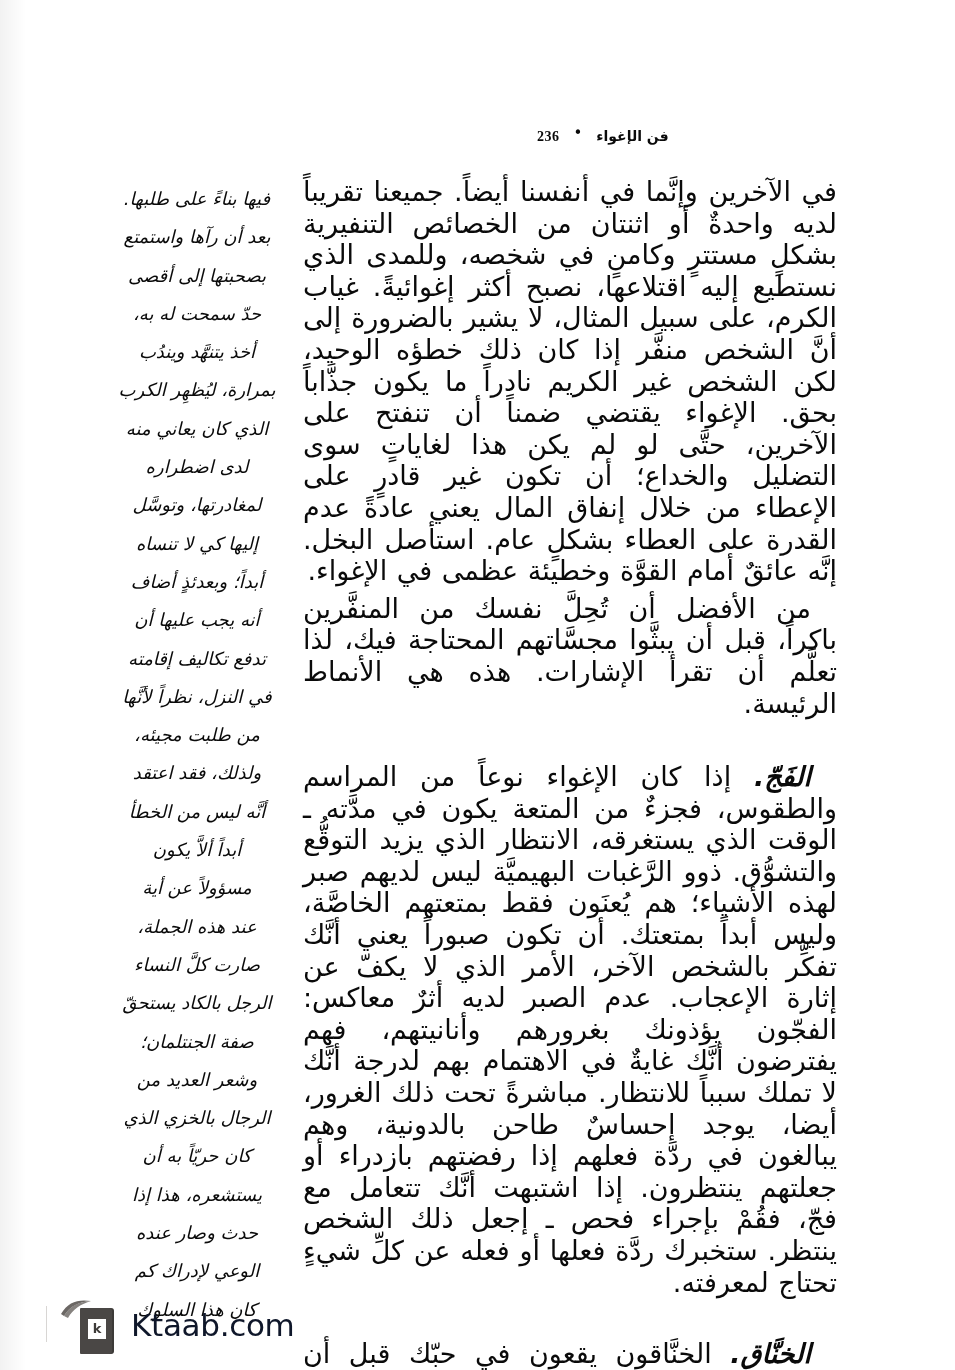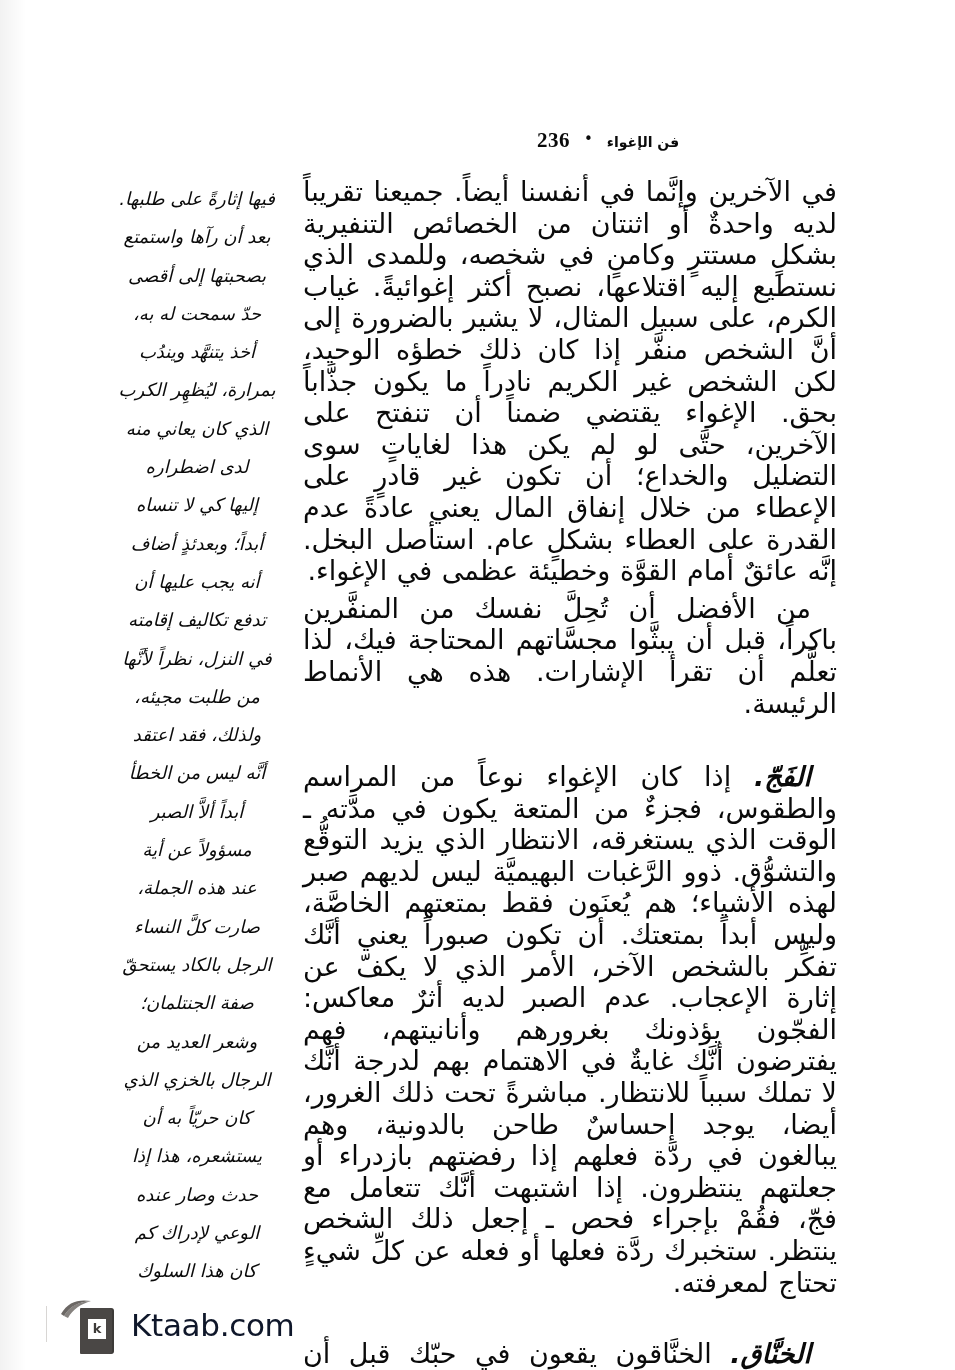--- a/index.html
+++ b/index.html
@@ -38,21 +38,21 @@
     letter-spacing: 0.5px;
     white-space: nowrap;
   }
   .running-head .rh-dot {
     font-size: 15px;
     line-height: 1;
     position: relative;
     top: -3px;
   }
   .running-head .rh-folio {
-    font-size: 21px;
+    font-size: 14px;
     font-weight: 700;
     font-family: "Liberation Serif", "DejaVu Serif", serif;
     letter-spacing: 0.5px;
   }
 
   
   .body-col {
     position: absolute;
     top: 176px;
     right: 118px;
@@ -211,37 +211,38 @@
       <span class="term">الفَجّ.</span><span> إذا كان الإغواء نوعاً من المراسم والطقوس، فجزءٌ من المتعة يكون في مدَّته ـ الوقت الذي يستغرقه، الانتظار الذي يزيد التوقُّع والتشوُّق. ذوو الرَّغبات البهيميَّة ليس لديهم صبر لهذه الأشياء؛ هم يُعنَون فقط بمتعتهم الخاصَّة، وليس أبداً بمتعتك. أن تكون صبوراً يعني أنَّك تفكِّر بالشخص الآخر، الأمر الذي لا يكفّ عن إثارة الإعجاب. عدم الصبر لديه أثرٌ معاكس: الفجّون يؤذونك بغرورهم وأنانيتهم، فهم يفترضون أنَّك غايةٌ في الاهتمام بهم لدرجة أنَّك لا تملك سبباً للانتظار. مباشرةً تحت ذلك الغرور، أيضا، يوجد إحساسٌ طاحن بالدونية، وهم يبالغون في ردَّة فعلهم إذا رفضتهم بازدراء أو جعلتهم ينتظرون. إذا اشتبهت أنَّك تتعامل مع فجّ، فقُمْ بإجراء فحص ـ إجعل ذلك الشخص ينتظر. ستخبرك ردَّة فعلها أو فعله عن كلِّ شيءٍ تحتاج لمعرفته.</span>
     </p>
 
     <p class="para para-indent para-gap-lg">
       <span class="term">الخنَّاق.</span><span> الخنَّاقون يقعون في حبّك قبل أن تكون حتَّى نصف مدركٍ لوجودهم. هذه السمة تكون خدَّاعة ـ قد تعتقد أنَّهم قد وجدوا أنَّك تتمتَّع بتأثيرٍ عظيم بحيث لا يمكن مقاومتك ـ لكن الواقع هو أنَّهم يعانون من فراغ داخليّ، حفرةً عميقةً من الحاجة لا يمكن ملأها. إيَّاك والتورّط مع الخنَّاقين؛</span>
     </p>
 
   </div>
 
   <div class="margin-note">
-      <span class="mn-line">فيها إثارةً على طلبها.</span>
+      <span class="mn-line">فيها بناءً على طلبها.</span>
       <span class="mn-line">بعد أن رآها واستمتع</span>
       <span class="mn-line">بصحبتها إلى أقصى</span>
       <span class="mn-line">حدّ سمحت له به،</span>
       <span class="mn-line">أخذ يتنهَّد ويندُب</span>
       <span class="mn-line">بمرارة، ليُظهِر الكرب</span>
       <span class="mn-line">الذي كان يعاني منه</span>
       <span class="mn-line">لدى اضطراره</span>
+      <span class="mn-line">لمغادرتها، وتوسَّل</span>
       <span class="mn-line">إليها كي لا تنساه</span>
       <span class="mn-line">أبداً؛ وبعدئذٍ أضاف</span>
       <span class="mn-line">أنه يجب عليها أن</span>
       <span class="mn-line">تدفع تكاليف إقامته</span>
       <span class="mn-line">في النزل، نظراً لأنَّها</span>
       <span class="mn-line">من طلبت مجيئه،</span>
       <span class="mn-line">ولذلك، فقد اعتقد</span>
       <span class="mn-line">أنَّه ليس من الخطأ</span>
-      <span class="mn-line">أبداً ألاَّ الصبر</span>
+      <span class="mn-line">أبداً ألاَّ يكون</span>
       <span class="mn-line">مسؤولاً عن أية</span>
       <span class="mn-line">عند هذه الجملة،</span>
       <span class="mn-line">صارت كلَّ النساء</span>
       <span class="mn-line">الرجل بالكاد يستحقّ</span>
       <span class="mn-line">صفة الجنتلمان؛</span>
       <span class="mn-line">وشعر العديد من</span>
       <span class="mn-line">الرجال بالخزي الذي</span>
       <span class="mn-line">كان حريّاً به أن</span>
       <span class="mn-line">يستشعره، هذا إذا</span>
       <span class="mn-line">حدث وصار عنده</span>

